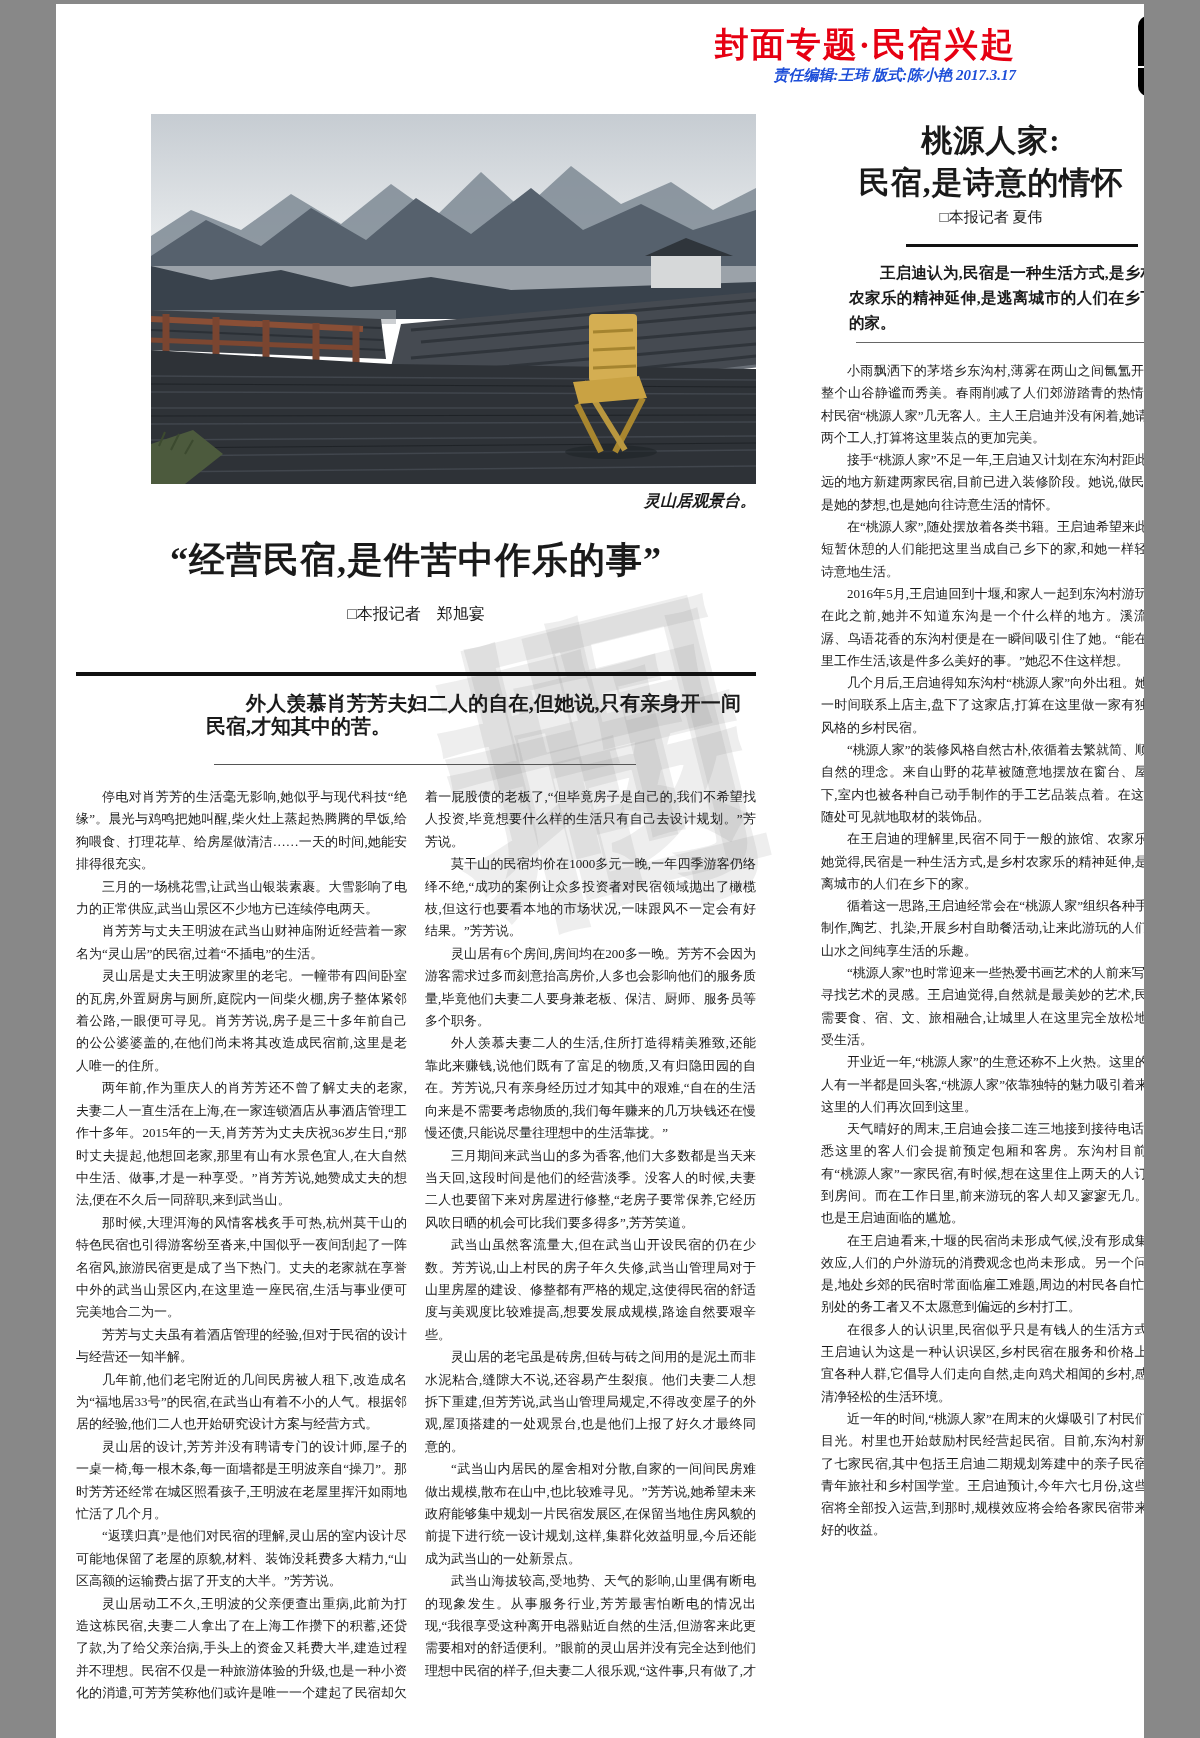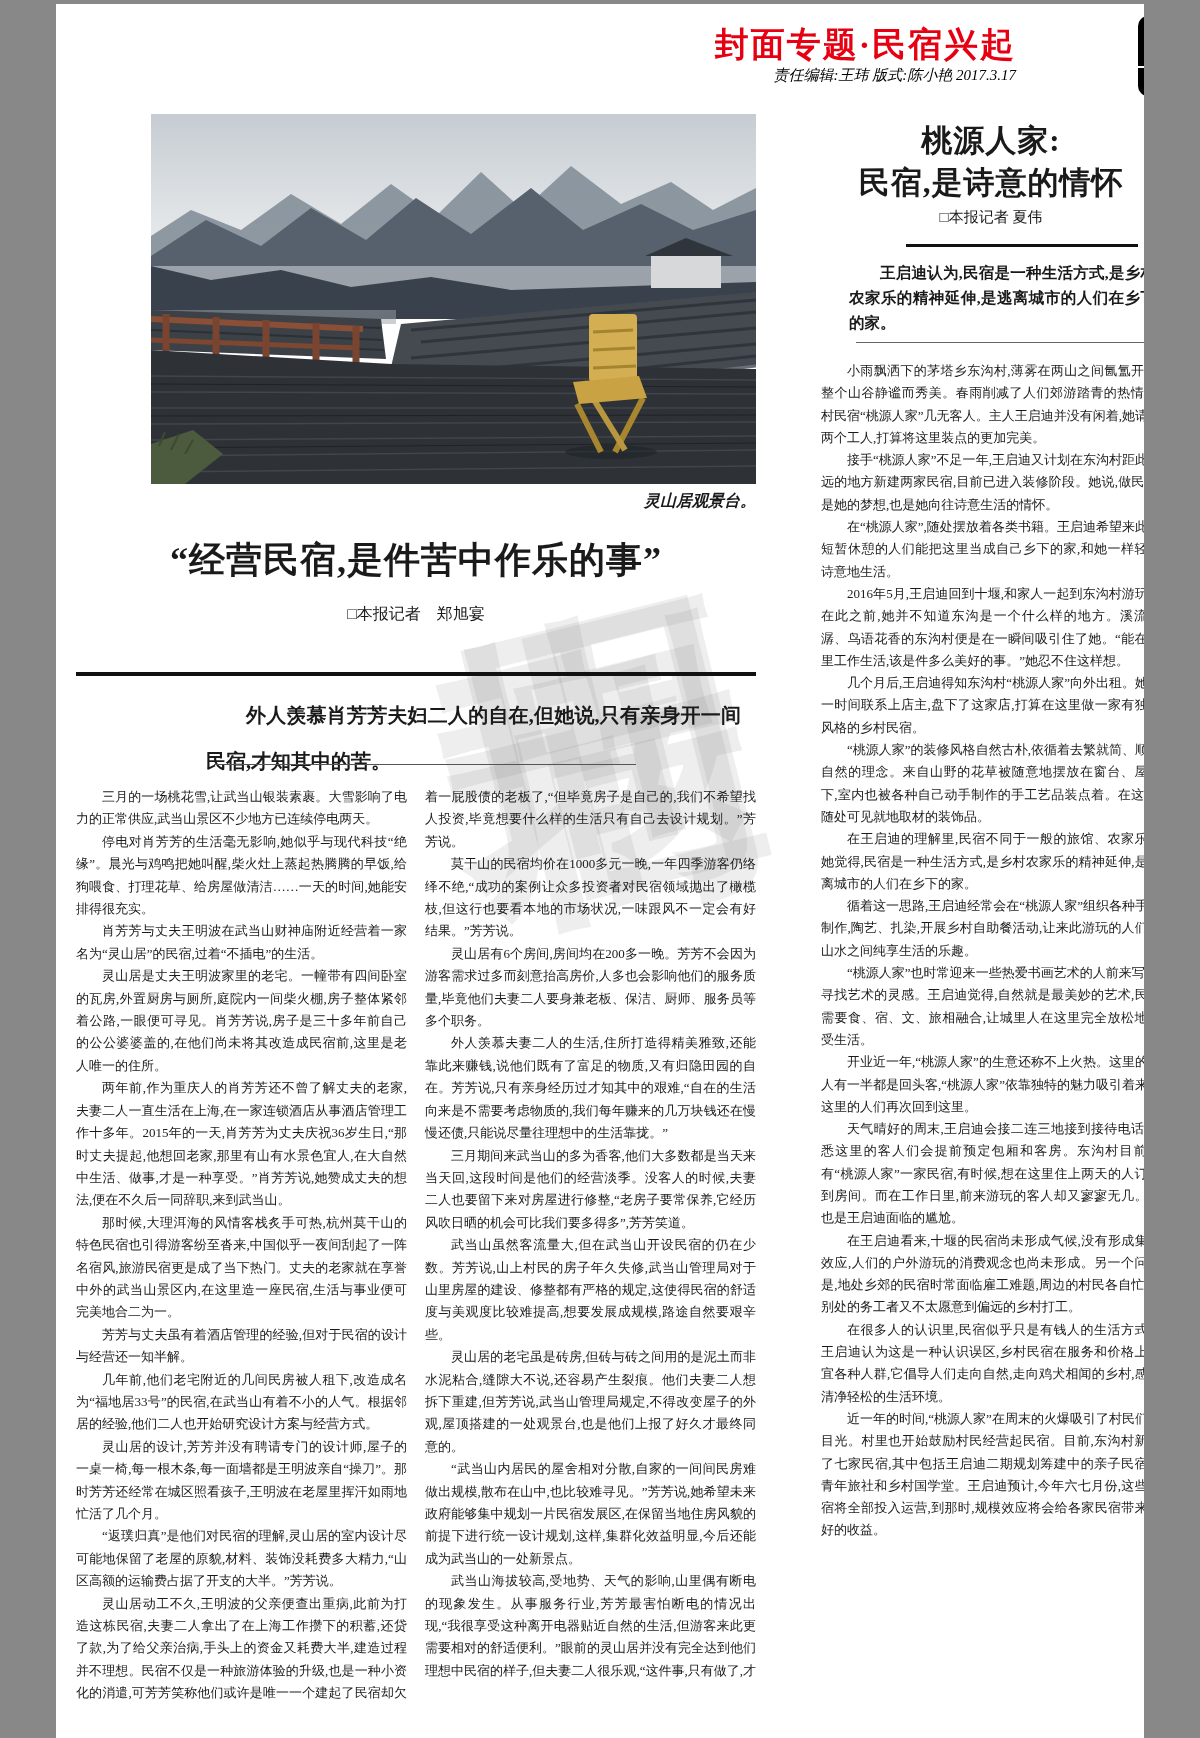--- a/index.html
+++ b/index.html
@@ -2,21 +2,21 @@
 <html><head>
 <meta charset="utf-8">
 <style>
   html,body{margin:0;padding:0;background:#888;}
   .page{position:relative;width:1088px;height:1738px;background:#ffffff;overflow:hidden;
         font-family:"Liberation Serif","DejaVu Serif",serif;color:#1a1a1a;margin:4px auto;}
   
   .mast-title{position:absolute;top:18px;right:128px;font-size:34px;font-weight:900;
               color:#e60012;letter-spacing:2px;white-space:nowrap;}
   .mast-editor{position:absolute;top:62px;right:128px;font-size:15px;font-style:italic;
-               font-weight:normal;color:#000000;white-space:nowrap;}
+               font-weight:bold;color:#1d4ed8;white-space:nowrap;}
   .pagebox{position:absolute;left:1082px;top:12px;width:102px;height:80px;background:#000000;
            border-radius:10px;color:#fff;text-align:center;overflow:hidden;}
   .pagebox .num{font-family:"Liberation Sans","DejaVu Sans",sans-serif;font-size:40px;
                 line-height:50px;height:50px;}
   .pagebox .divider{height:2px;background:#ffffff;}
   .pagebox .pub{font-size:19px;font-weight:bold;line-height:27px;letter-spacing:1px;}
   
   .watermark{position:absolute;left:400px;top:360px;width:360px;height:1200px;
              writing-mode:vertical-rl;text-orientation:upright;font-size:300px;line-height:330px;
              font-weight:900;color:rgba(120,120,120,0.13);transform:rotate(-14deg);
@@ -26,21 +26,21 @@
   .photo{position:absolute;left:95px;top:110px;width:605px;height:370px;overflow:hidden;}
   .photo svg{display:block;width:100%;height:100%;}
   .caption{position:absolute;left:95px;top:487px;width:605px;text-align:right;
            font-size:16px;font-weight:bold;font-style:italic;}
   
   .headline{position:absolute;left:20px;top:532px;width:680px;text-align:center;
             font-size:36px;font-weight:900;letter-spacing:1px;white-space:nowrap;}
   .byline1{position:absolute;left:20px;top:600px;width:680px;text-align:center;font-size:16px;}
   .rule-thick-left{position:absolute;left:20px;top:668px;width:680px;height:4px;background:#111;}
   .intro{position:absolute;left:150px;top:688px;width:535px;font-size:20px;font-weight:bold;
-         line-height:46px;text-indent:2em;text-align:justify;}
+         line-height:23px;text-indent:2em;text-align:justify;}
   .rule-thin-left{position:absolute;left:158px;top:760px;width:422px;height:1px;background:#555;}
   
   .body-left{position:absolute;left:20px;top:782px;width:680px;height:938px;overflow:hidden;
              column-count:2;column-gap:18px;font-size:13px;line-height:22.4px;text-align:justify;}
   .body-left p,.body-right p{margin:0;text-indent:2em;}
   
   .r-title1{position:absolute;left:765px;top:116px;width:340px;text-align:center;
             font-size:31px;font-weight:900;letter-spacing:1px;white-space:nowrap;}
   .r-title2{position:absolute;left:765px;top:158px;width:340px;text-align:center;
             font-size:31px;font-weight:900;letter-spacing:1px;white-space:nowrap;}
@@ -127,22 +127,22 @@
     </div>
     <div class="caption">灵山居观景台。</div>
 
     <div class="headline">“经营民宿,是件苦中作乐的事”</div>
     <div class="byline1">□本报记者　郑旭宴</div>
     <div class="rule-thick-left"></div>
     <div class="intro">外人羡慕肖芳芳夫妇二人的自在,但她说,只有亲身开一间民宿,才知其中的苦。</div>
     <div class="rule-thin-left"></div>
 
     <div class="body-left">
+        <p>停电对肖芳芳的生活毫无影响,她似乎与现代科技“绝缘”。晨光与鸡鸣把她叫醒,柴火灶上蒸起热腾腾的早饭,给狗喂食、打理花草、给房屋做清洁……一天的时间,她能安排得很充实。</p>
         <p>三月的一场桃花雪,让武当山银装素裹。大雪影响了电力的正常供应,武当山景区不少地方已连续停电两天。</p>
-        <p>停电对肖芳芳的生活毫无影响,她似乎与现代科技“绝缘”。晨光与鸡鸣把她叫醒,柴火灶上蒸起热腾腾的早饭,给狗喂食、打理花草、给房屋做清洁……一天的时间,她能安排得很充实。</p>
         <p>肖芳芳与丈夫王明波在武当山财神庙附近经营着一家名为“灵山居”的民宿,过着“不插电”的生活。</p>
         <p>灵山居是丈夫王明波家里的老宅。一幢带有四间卧室的瓦房,外置厨房与厕所,庭院内一间柴火棚,房子整体紧邻着公路,一眼便可寻见。肖芳芳说,房子是三十多年前自己的公公婆婆盖的,在他们尚未将其改造成民宿前,这里是老人唯一的住所。</p>
         <p>两年前,作为重庆人的肖芳芳还不曾了解丈夫的老家,夫妻二人一直生活在上海,在一家连锁酒店从事酒店管理工作十多年。2015年的一天,肖芳芳为丈夫庆祝36岁生日,“那时丈夫提起,他想回老家,那里有山有水景色宜人,在大自然中生活、做事,才是一种享受。”肖芳芳说,她赞成丈夫的想法,便在不久后一同辞职,来到武当山。</p>
         <p>那时候,大理洱海的风情客栈炙手可热,杭州莫干山的特色民宿也引得游客纷至沓来,中国似乎一夜间刮起了一阵名宿风,旅游民宿更是成了当下热门。丈夫的老家就在享誉中外的武当山景区内,在这里造一座民宿,生活与事业便可完美地合二为一。</p>
         <p>芳芳与丈夫虽有着酒店管理的经验,但对于民宿的设计与经营还一知半解。</p>
         <p>几年前,他们老宅附近的几间民房被人租下,改造成名为“福地居33号”的民宿,在武当山有着不小的人气。根据邻居的经验,他们二人也开始研究设计方案与经营方式。</p>
         <p>灵山居的设计,芳芳并没有聘请专门的设计师,屋子的一桌一椅,每一根木条,每一面墙都是王明波亲自“操刀”。那时芳芳还经常在城区照看孩子,王明波在老屋里挥汗如雨地忙活了几个月。</p>
         <p>“返璞归真”是他们对民宿的理解,灵山居的室内设计尽可能地保留了老屋的原貌,材料、装饰没耗费多大精力,“山区高额的运输费占据了开支的大半。”芳芳说。</p>
         <p>灵山居动工不久,王明波的父亲便查出重病,此前为打造这栋民宿,夫妻二人拿出了在上海工作攒下的积蓄,还贷了款,为了给父亲治病,手头上的资金又耗费大半,建造过程并不理想。民宿不仅是一种旅游体验的升级,也是一种小资化的消遣,可芳芳笑称他们或许是唯一一个建起了民宿却欠着一屁股债的老板了,“但毕竟房子是自己的,我们不希望找人投资,毕竟想要什么样的生活只有自己去设计规划。”芳芳说。</p>
         <p>莫干山的民宿均价在1000多元一晚,一年四季游客仍络绎不绝,“成功的案例让众多投资者对民宿领域抛出了橄榄枝,但这行也要看本地的市场状况,一味跟风不一定会有好结果。”芳芳说。</p>

